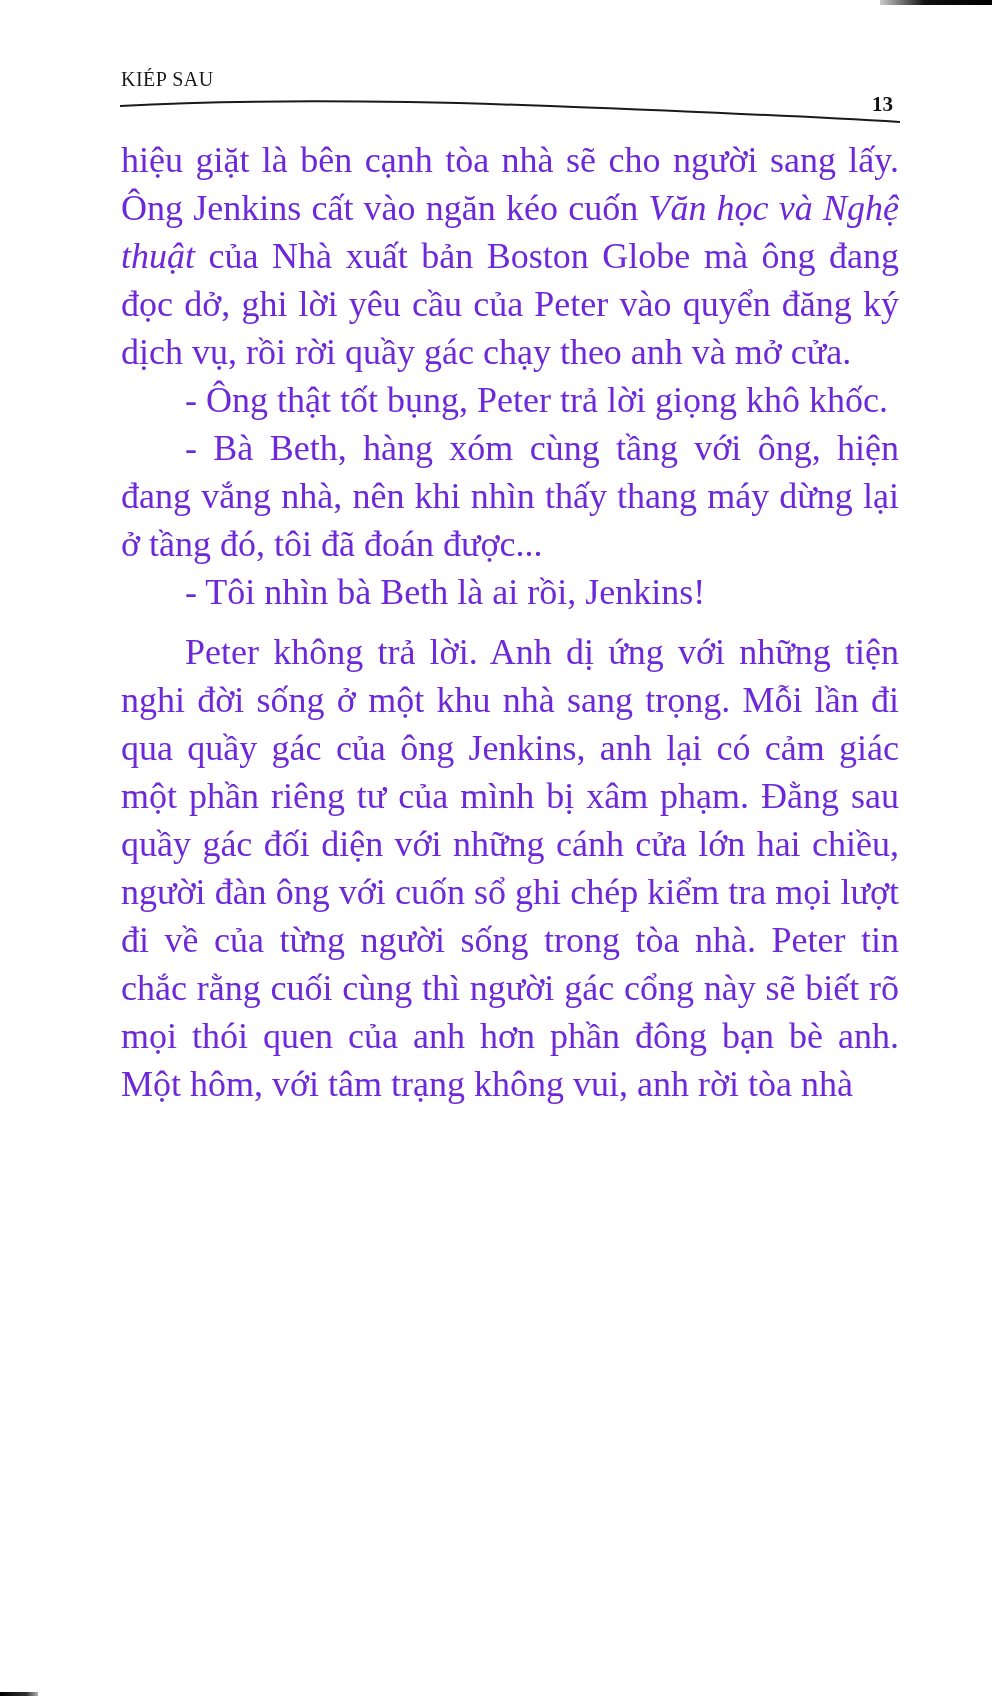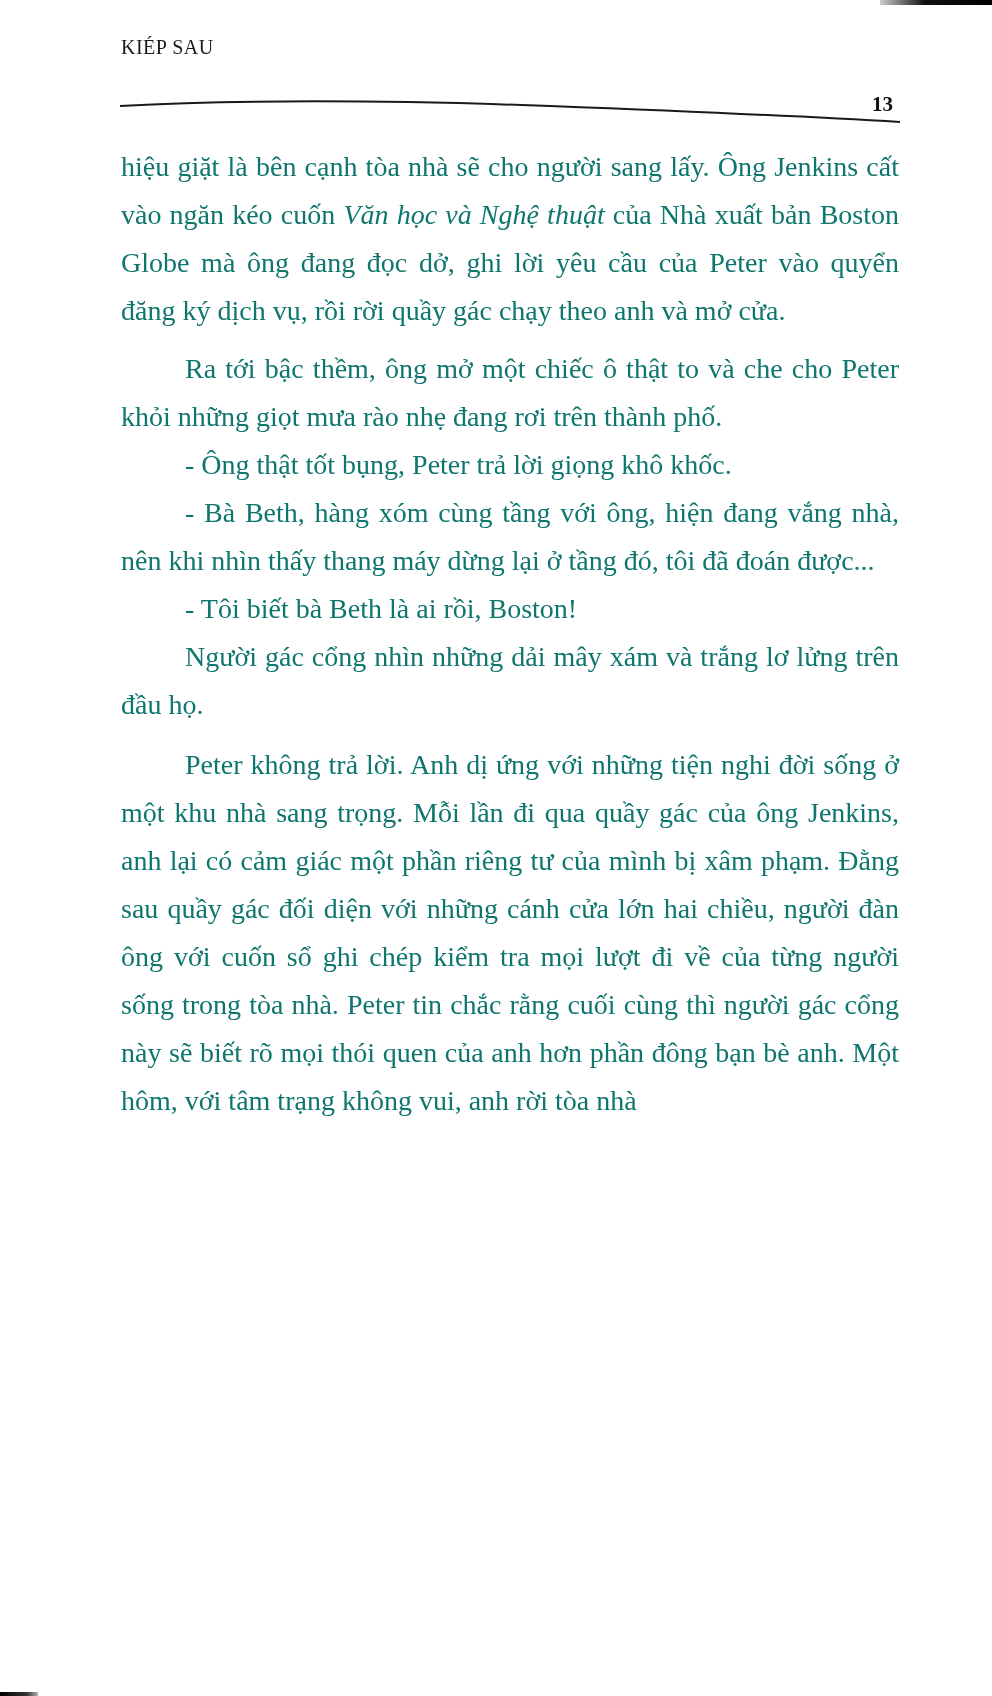--- a/index.html
+++ b/index.html
@@ -26,21 +26,21 @@
     .scan-edge-bottom {
       position: absolute;
       bottom: 0;
       left: 0;
       width: 38px;
       height: 4px;
       background: linear-gradient(to right, #000, #333 70%, rgba(0,0,0,0.3));
     }
     .running-head {
       position: absolute;
-      top: 36px;
+      top: 68px;
       left: 121px;
       font-size: 20px;
       letter-spacing: 0.5px;
       color: #1a1a1a;
     }
     .page-number {
       position: absolute;
       top: 92px;
       left: 872px;
       font-size: 21px;
@@ -49,27 +49,27 @@
     }
     .head-rule {
       position: absolute;
       top: 100px;
       left: 120px;
       width: 780px;
       height: 24px;
     }
     .text-block {
       position: absolute;
-      top: 143px;
+      top: 136px;
       left: 121px;
       width: 778px;
-      font-size: 28px;
+      font-size: 36px;
       line-height: 48px;
       text-align: justify;
-      color: #0f766e;
+      color: #6d28d9;
     }
     .para {
       margin: 0;
       text-indent: 0;
     }
     .para.indent {
       text-indent: 64px;
     }
     .para.noindent {
       text-indent: 0;
@@ -91,21 +91,19 @@
 
 <div class="running-head">KIÉP SAU</div>
 <div class="page-number">13</div>
 
 <svg class="head-rule" viewBox="0 0 780 24" preserveAspectRatio="none">
   <path d="M0,6 C150,-2 320,2 430,6 C560,11 680,16 780,22" stroke="#1a1a1a" stroke-width="2" fill="none"></path>
 </svg>
 
 <div class="text-block">
   <p class="para noindent"><span>hiệu giặt là bên cạnh tòa nhà sẽ cho người sang lấy. Ông Jenkins cất vào ngăn kéo cuốn </span><em>Văn học và Nghệ thuật</em><span> của Nhà xuất bản Boston Globe mà ông đang đọc dở, ghi lời yêu cầu của Peter vào quyển đăng ký dịch vụ, rồi rời quầy gác chạy theo anh và mở cửa.</span></p>
-  <p class="para indent spaced">Ra tới bậc thềm, ông mở một chiếc ô thật to và che cho Peter khỏi những giọt mưa rào nhẹ đang rơi trên thành phố.</p>
   <p class="para indent">- Ông thật tốt bụng, Peter trả lời giọng khô khốc.</p>
   <p class="para indent">- Bà Beth, hàng xóm cùng tầng với ông, hiện đang vắng nhà, nên khi nhìn thấy thang máy dừng lại ở tầng đó, tôi đã đoán được...</p>
-  <p class="para indent">- Tôi biết bà Beth là ai rồi, Boston!</p>
-  <p class="para indent">Người gác cổng nhìn những dải mây xám và trắng lơ lửng trên đầu họ.</p>
+  <p class="para indent">- Tôi nhìn bà Beth là ai rồi, Jenkins!</p>
   <p class="para indent spaced-lg">Peter không trả lời. Anh dị ứng với những tiện nghi đời sống ở một khu nhà sang trọng. Mỗi lần đi qua quầy gác của ông Jenkins, anh lại có cảm giác một phần riêng tư của mình bị xâm phạm. Đằng sau quầy gác đối diện với những cánh cửa lớn hai chiều, người đàn ông với cuốn sổ ghi chép kiểm tra mọi lượt đi về của từng người sống trong tòa nhà. Peter tin chắc rằng cuối cùng thì người gác cổng này sẽ biết rõ mọi thói quen của anh hơn phần đông bạn bè anh. Một hôm, với tâm trạng không vui, anh rời tòa nhà</p>
 </div>
 
 <div class="scan-edge-bottom"></div>
 
 </body></html>

